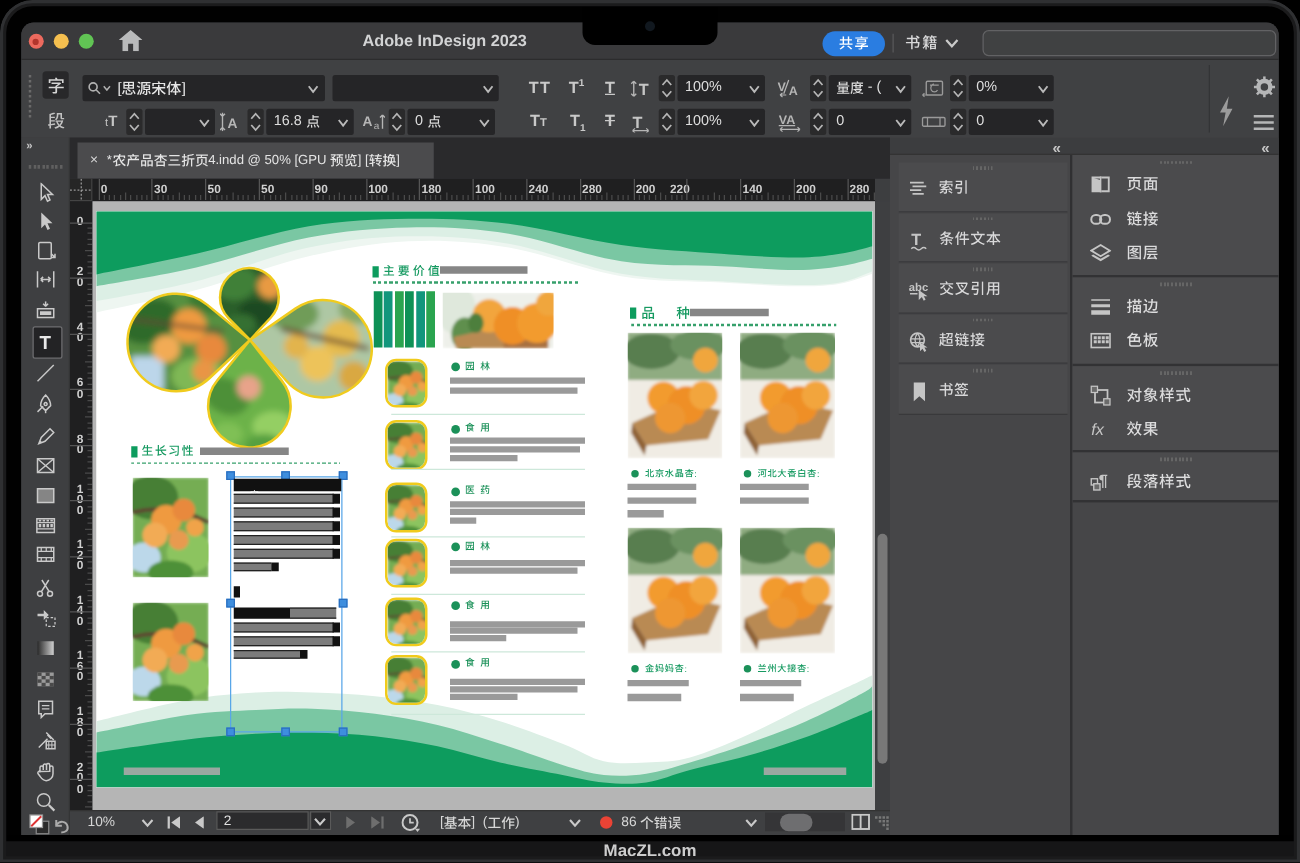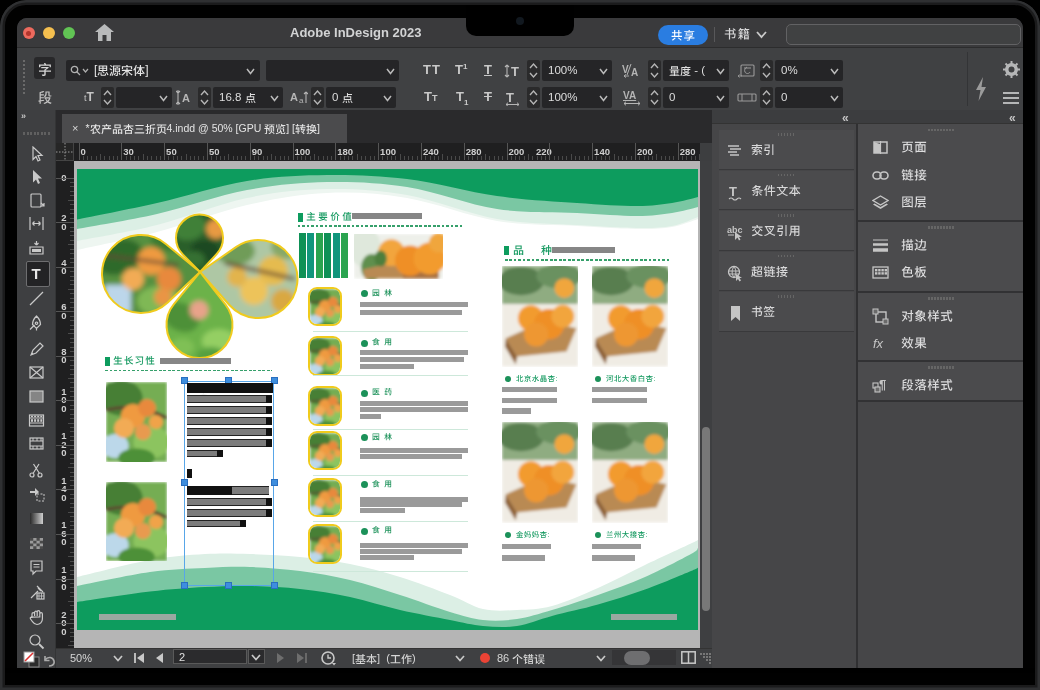--- a/index.html
+++ b/index.html
@@ -1132,21 +1132,21 @@
         <div style="position:absolute;left:109.5px;top:328.5px;width:80px;height:8px;background:#7c7c7c;border-top:1.2px solid #222;border-bottom:1.2px solid #222"></div>
         <div style="position:absolute;left:189px;top:328.5px;width:6px;height:8px;background:#111"></div>
         <div style="position:absolute;left:109.5px;top:339.5px;width:80px;height:8px;background:#7c7c7c;border-top:1.2px solid #222;border-bottom:1.2px solid #222"></div>
         <div style="position:absolute;left:189px;top:339.5px;width:6px;height:8px;background:#111"></div>
         <div style="position:absolute;left:109.5px;top:350.5px;width:53px;height:7.5px;background:#7c7c7c;border-top:1.2px solid #222;border-bottom:1.2px solid #222"></div>
         <div style="position:absolute;left:162.5px;top:350.5px;width:6px;height:7.5px;background:#111"></div>
       </div>
       <div style="position:absolute;left:683px;top:143px;width:12px;height:487px;background:#3e3f41"></div>
       <div style="position:absolute;left:685px;top:409px;width:8px;height:184px;border-radius:4px;background:#787878"></div>
       <div style="position:absolute;left:39px;top:630px;width:673px;height:20px;background:#3f4042;border-top:1px solid #333"></div>
-      <div style="position:absolute;left:53px;top:634px;font-size:11px;color:#d6d6d6">50%</div>
+      <div style="position:absolute;left:53px;top:634px;font-size:11px;color:#d6d6d6">10%</div>
       <svg style="position:absolute;left:96px;top:637px" width="10" height="7.5" viewBox="0 0 10 7.5">
         <path d="M1 1 L5.0 5.5 L9 1" fill="none" stroke="#c9c9c9" stroke-width="1.7"></path>
       </svg>
       <svg style="position:absolute;left:116px;top:635px" width="12" height="10" viewBox="0 0 12 10">
         <path d="M2 0 V10" stroke="#c9c9c9" stroke-width="1.8"></path>
         <path d="M11 0 L4 5 L11 10 Z" fill="#c9c9c9"></path>
       </svg>
       <svg style="position:absolute;left:138px;top:635px" width="9" height="10" viewBox="0 0 9 10">
         <path d="M8 0 L1 5 L8 10 Z" fill="#c9c9c9"></path>
       </svg>
@@ -1376,20 +1376,21 @@
           <use href="#u843D" x="104"></use>
           <use href="#u6837" x="208"></use>
           <use href="#u5F0F" x="312"></use>
         </svg>
       </div>
     </div>
     <div style="position:absolute;left:466px;top:0;width:108px;height:36px;background:#000;border-radius:0 0 10px 10px">
       <div style="position:absolute;left:50px;top:17px;width:8px;height:8px;border-radius:50%;background:#11181f"></div>
     </div>
     <div style="position:absolute;left:0;top:668px;width:1040px;height:5px;background:#000"></div>
+    <div style="position:absolute;left:0;top:673px;width:1040px;height:17px;background:#161617;color:#cdcdcd;text-align:center;font-size:13.5px;font-weight:700;line-height:16px">MacZL.com</div>
   </div>
 <svg width="0" height="0" style="position:absolute">
     <defs>
       <path id="u4E09" d="M12 -75H88V-65H12ZM19 -42H80V-33H19ZM6 -8H93V2H6Z"></path>
       <path id="u4E2A" d="M50 -85 59 -81Q53 -71 45 -63Q38 -55 29 -48Q20 -42 10 -37Q9 -40 7 -42Q5 -44 3 -46Q12 -50 21 -56Q30 -62 38 -69Q45 -76 50 -85ZM54 -78Q61 -70 68 -64Q76 -58 83 -54Q90 -49 98 -46Q96 -44 94 -42Q92 -40 91 -37Q83 -41 76 -46Q69 -51 61 -58Q54 -64 45 -74ZM45 -54H55V8H45Z"></path>
       <path id="u4E3B" d="M10 -65H90V-56H10ZM15 -36H86V-26H15ZM5 -4H95V5H5ZM45 -57H55V1H45ZM36 -79 44 -84Q47 -82 51 -79Q54 -77 58 -74Q61 -71 63 -69L54 -63Q53 -65 50 -68Q46 -71 43 -74Q39 -77 36 -79Z"></path>
       <path id="u4E60" d="M11 -78H83V-69H11ZM23 -56 29 -62Q33 -59 38 -55Q43 -52 48 -48Q52 -45 55 -42L48 -35Q46 -38 41 -41Q37 -45 32 -49Q27 -53 23 -56ZM80 -78H90Q90 -78 90 -77Q90 -76 90 -75Q90 -73 90 -73Q89 -53 89 -40Q89 -27 88 -18Q88 -10 87 -5Q86 -0 84 2Q82 4 80 6Q78 7 75 7Q72 7 67 7Q62 7 58 7Q58 5 57 3Q56 0 55 -2Q60 -1 65 -1Q69 -1 71 -1Q73 -1 74 -2Q75 -2 75 -3Q77 -4 77 -9Q78 -14 79 -22Q79 -31 80 -44Q80 -57 80 -76ZM10 -14Q17 -17 27 -20Q37 -23 48 -27Q59 -31 69 -34L71 -25Q61 -22 51 -18Q40 -14 30 -11Q21 -8 13 -5Z"></path>
       <path id="u4E66" d="M85 -40H95Q95 -40 95 -39Q95 -39 95 -38Q95 -37 95 -36Q94 -26 93 -20Q92 -13 91 -10Q90 -6 89 -5Q87 -3 85 -2Q83 -1 80 -1Q77 -1 73 -1Q69 -1 64 -1Q64 -3 63 -6Q62 -8 61 -10Q66 -10 70 -10Q74 -10 76 -10Q78 -10 79 -10Q80 -10 81 -11Q82 -12 83 -15Q83 -18 84 -24Q85 -30 85 -39ZM40 -84H50V8H40ZM70 -76 76 -82Q79 -80 83 -78Q87 -75 90 -73Q93 -70 96 -68L90 -61Q88 -63 84 -66Q81 -68 77 -71Q74 -74 70 -76ZM6 -40H90V-31H6ZM12 -67H81V-34H71V-58H12Z"></path>
       <path id="u4EA4" d="M64 -43 74 -40Q68 -26 59 -17Q50 -7 38 -1Q25 5 10 9Q10 7 9 6Q8 4 7 3Q6 1 5 0Q19 -3 31 -8Q43 -14 51 -22Q60 -30 64 -43ZM31 -60 40 -56Q37 -52 32 -48Q28 -43 23 -39Q18 -36 14 -33Q13 -34 11 -35Q10 -36 9 -38Q7 -39 6 -40Q11 -42 15 -45Q20 -49 24 -52Q28 -56 31 -60ZM36 -42Q43 -25 58 -15Q73 -4 96 -1Q95 0 94 2Q93 3 92 5Q91 7 90 8Q74 5 62 -1Q50 -8 42 -17Q33 -27 28 -39ZM6 -71H94V-62H6ZM61 -55 68 -60Q73 -57 78 -53Q83 -49 87 -46Q91 -42 94 -39L86 -32Q84 -36 79 -40Q75 -43 70 -47Q65 -51 61 -55ZM41 -82 50 -85Q52 -82 54 -79Q56 -75 57 -72L48 -69Q47 -71 45 -75Q43 -79 41 -82Z"></path>
       <path id="u4EA7" d="M17 -47H93V-37H17ZM11 -73H91V-64H11ZM12 -47H22V-33Q22 -28 21 -23Q21 -17 20 -12Q19 -6 16 -0Q14 5 11 9Q10 8 9 7Q7 6 6 4Q4 3 3 3Q7 -3 9 -9Q11 -15 11 -22Q12 -28 12 -33ZM26 -60 34 -64Q36 -61 39 -57Q41 -53 42 -50L34 -46Q33 -49 30 -53Q28 -57 26 -60ZM68 -63 79 -60Q76 -55 73 -51Q70 -46 68 -43L60 -46Q62 -49 63 -52Q65 -55 66 -58Q67 -61 68 -63ZM42 -82 51 -85Q53 -82 55 -79Q57 -75 58 -73L48 -70Q47 -72 46 -76Q44 -79 42 -82Z"></path>

